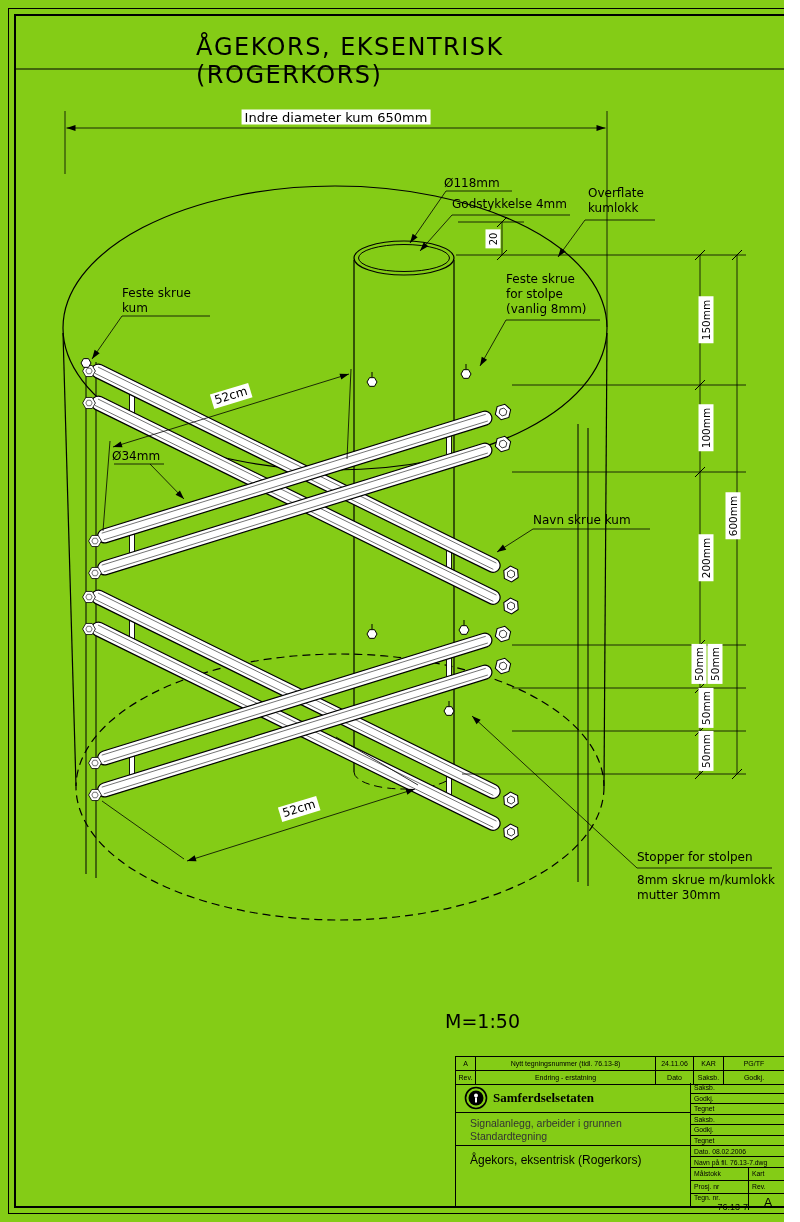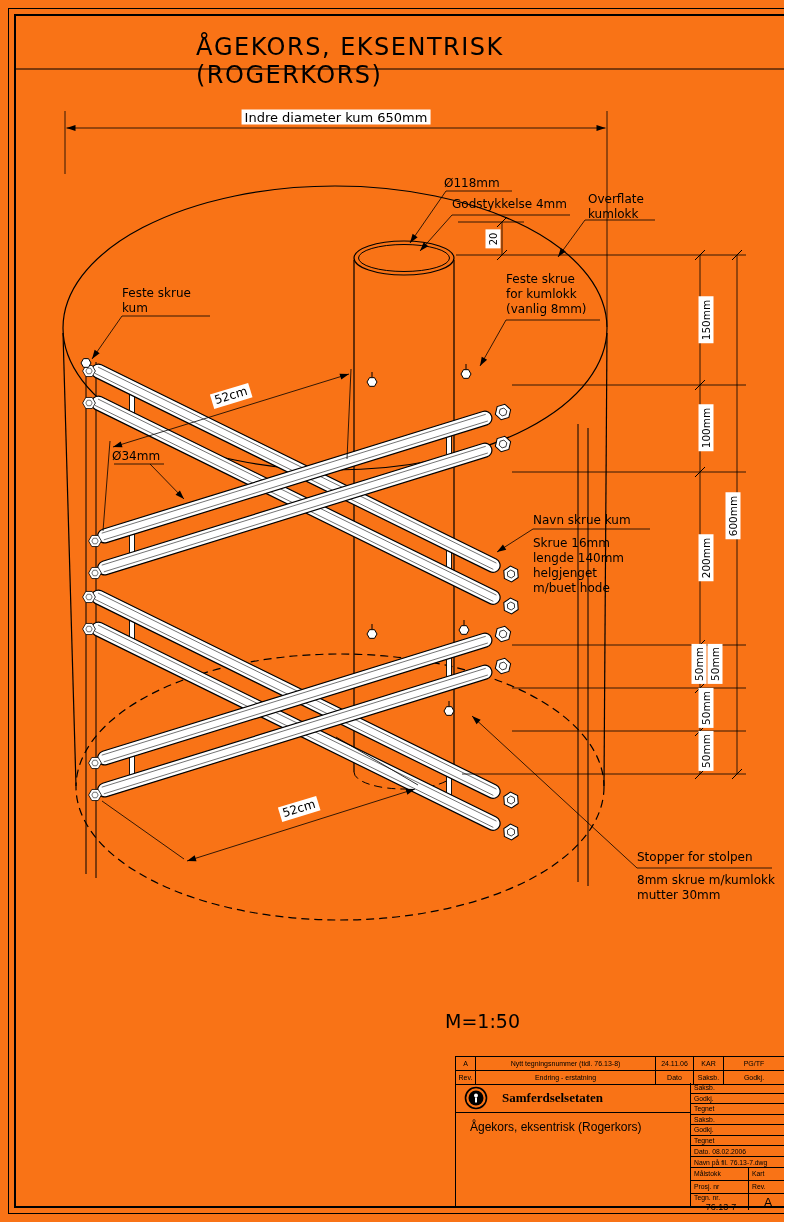--- a/index.html
+++ b/index.html
@@ -1,17 +1,17 @@
 <!DOCTYPE html>
 <html><head>
 <meta charset="utf-8">
 <style>
   *{margin:0;padding:0;box-sizing:border-box}
   html,body{background:#fff}
-  .sheet{position:relative;width:784px;height:1222px;background:#f97316;color:#000;
+  .sheet{position:relative;width:784px;height:1222px;background:#84cc16;color:#000;
          font-family:"DejaVu Sans",sans-serif;overflow:hidden}
   svg.draw{position:absolute;left:0;top:0}
   .ln{stroke:#000;stroke-width:1.2;fill:none}
   .th{stroke:#000;stroke-width:1;fill:none}
   .dim{stroke:#000;stroke-width:.8;fill:none}
   .thin{stroke:#000;stroke-width:.5;fill:none}
   .dash{stroke-dasharray:8 5}
   .tube{fill:#fff;stroke:#000;stroke-width:1.2}
   .rung{fill:#fff;stroke:#000;stroke-width:.9}
   .lbl{position:absolute;font-size:12px;line-height:15px;white-space:nowrap;color:#000}
@@ -23,34 +23,34 @@
               font-size:24px;letter-spacing:1.5px;font-family:"DejaVu Sans",sans-serif}
   
   .tb{position:absolute;left:455px;top:1056px;width:330px;height:151px;border:1px solid #000;
       font-family:"Liberation Sans",sans-serif;font-size:7px;line-height:1}
   .tb .row{display:flex;border-bottom:1px solid #000}
   .tb .cell{border-right:1px solid #000;height:13px;line-height:13px;text-align:center;overflow:hidden}
   .tb .c1{width:20px}.tb .c2{width:180px}.tb .c3{width:38px}.tb .c4{width:30px}.tb .c5{flex:1;border-right:none}
   .tb-main{position:absolute;left:0;top:26px;width:328px;height:123px}
   .tb-left{position:absolute;left:0;top:0;width:234px;height:123px}
   .tb-right{position:absolute;left:234px;top:0;width:94px;height:123px;border-left:1px solid #000}
-  .orgrow{display:flex;align-items:center;gap:14px;border-bottom:1px solid #000;padding-left:8px}
+  .orgrow{display:flex;align-items:center;gap:5px;border-bottom:1px solid #000;padding-left:8px}
   .org1{height:30px;font-family:"Liberation Serif",serif;font-weight:bold;font-size:13px}
   .org2{height:31px;font-weight:bold;font-size:14.5px}
   .subj{height:33px;border-bottom:1px solid #000;padding:4px 0 0 14px;font-size:10.5px;line-height:13px;color:#333}
   .dtitle{height:29px;padding:8px 0 0 14px;font-size:12px}
   .srow{height:10.5px;line-height:10.5px;border-bottom:1px solid #000;padding-left:3px;font-size:6.8px}
   .mrow{display:flex;border-bottom:1px solid #000}
   .mcell{height:12px;line-height:11px;padding-left:3px;font-size:6.8px}
   .m1{width:58px;border-right:1px solid #000}.m2{flex:1}
   .tegnrow{display:flex}
   .tegncell{height:16px;font-size:6.8px;padding:1px 0 0 3px}
   .t1{width:58px;border-right:1px solid #000}
   .t2{flex:1;text-align:center;font-size:13px;line-height:15px}
-  .tegnval{text-align:center;font-size:9px;margin-top:1px}
+  .tegnval{text-align:right;font-size:9px;margin-top:1px}
 </style>
 </head>
 <body>
 
 <div class="sheet">
 
   <svg class="draw" width="800" height="1222" viewBox="0 0 800 1222">
     <defs>
       <marker id="arr" viewBox="0 0 12 10" refX="11" refY="5" markerWidth="11" markerHeight="9" orient="auto-start-reverse" markerUnits="userSpaceOnUse">
         <path d="M1,1.6 L11,5 L1,8.4 z" fill="#000"></path>
@@ -251,47 +251,41 @@
     </g>
   </svg>
 
   <div class="page-title">ÅGEKORS, EKSENTRISK (ROGERKORS)</div>
 
   <div class="lbl ctr bgw" style="left:336px;top:117px;font-size:13px">Indre diameter kum 650mm</div>
 
   <div class="lbl" style="left:444px;top:176px">Ø118mm</div>
   <div class="lbl" style="left:452px;top:197px">Godstykkelse 4mm</div>
 
-  <div class="lbl" style="left:588px;top:192px">
+  <div class="lbl" style="left:588px;top:186px">
     <div>Overflate</div>
     <div>kumlokk</div>
   </div>
 
   <div class="lbl" style="left:122px;top:286px">
     <div>Feste skrue</div>
     <div>kum</div>
   </div>
 
   <div class="lbl" style="left:506px;top:272px">
     <div>Feste skrue</div>
-    <div>for kumlokk</div>
+    <div>for stolpe</div>
     <div>(vanlig 8mm)</div>
   </div>
 
   <div class="lbl rot17 bgw" style="left:231px;top:396px">52cm</div>
 
   <div class="lbl" style="left:112px;top:449px">Ø34mm</div>
 
   <div class="lbl" style="left:533px;top:513px">Navn skrue kum</div>
-  <div class="lbl" style="left:533px;top:536px">
-    <div>Skrue 16mm</div>
-    <div>lengde 140mm</div>
-    <div>helgjenget</div>
-    <div>m/buet hode</div>
-  </div>
 
   <div class="lbl rot17 bgw" style="left:299px;top:809px">52cm</div>
 
   <div class="lbl" style="left:637px;top:850px">Stopper for stolpen</div>
   <div class="lbl" style="left:637px;top:873px">
     <div>8mm skrue m/kumlokk</div>
     <div>mutter 30mm</div>
   </div>
 
   <div class="lbl rot90 bgw" style="left:493px;top:239px;font-size:10px">20</div>
@@ -326,20 +320,24 @@
       <div class="tb-left">
         <div class="orgrow org1">
           <svg width="24" height="24">
             <circle cx="12" cy="12" r="10.5" fill="none" stroke="#000" stroke-width="1.6"></circle>
             <circle cx="12" cy="12" r="7.5" fill="#000"></circle>
             <circle cx="12" cy="9.5" r="2" fill="#fff"></circle>
             <rect x="11" y="11.5" width="2" height="5" fill="#fff"></rect>
           </svg>
           <span>Samferdselsetaten</span>
         </div>
+        <div class="subj">
+          <div>Signalanlegg, arbeider i grunnen</div>
+          <div>Standardtegning</div>
+        </div>
         <div class="dtitle">Ågekors, eksentrisk (Rogerkors)</div>
       </div>
 
       <div class="tb-right">
         <div class="srow">Saksb.</div>
         <div class="srow">Godkj.</div>
         <div class="srow">Tegnet</div>
         <div class="srow">Saksb.</div>
         <div class="srow">Godkj.</div>
         <div class="srow">Tegnet</div>

